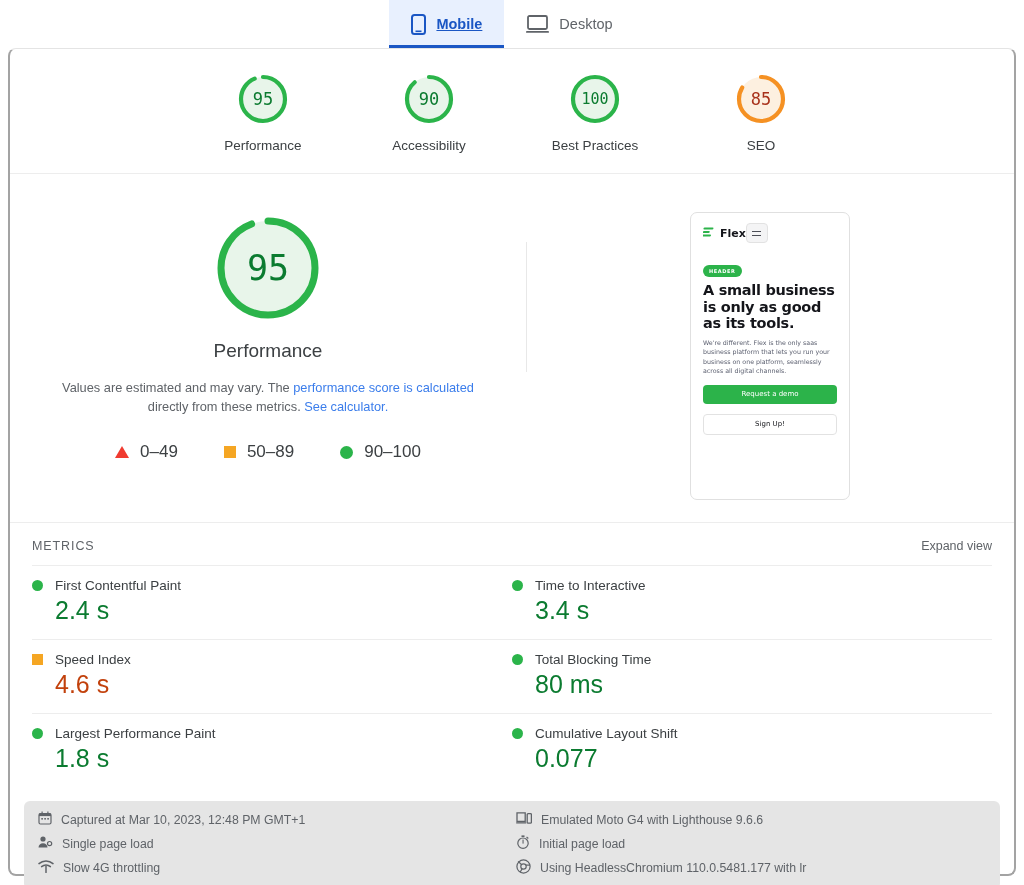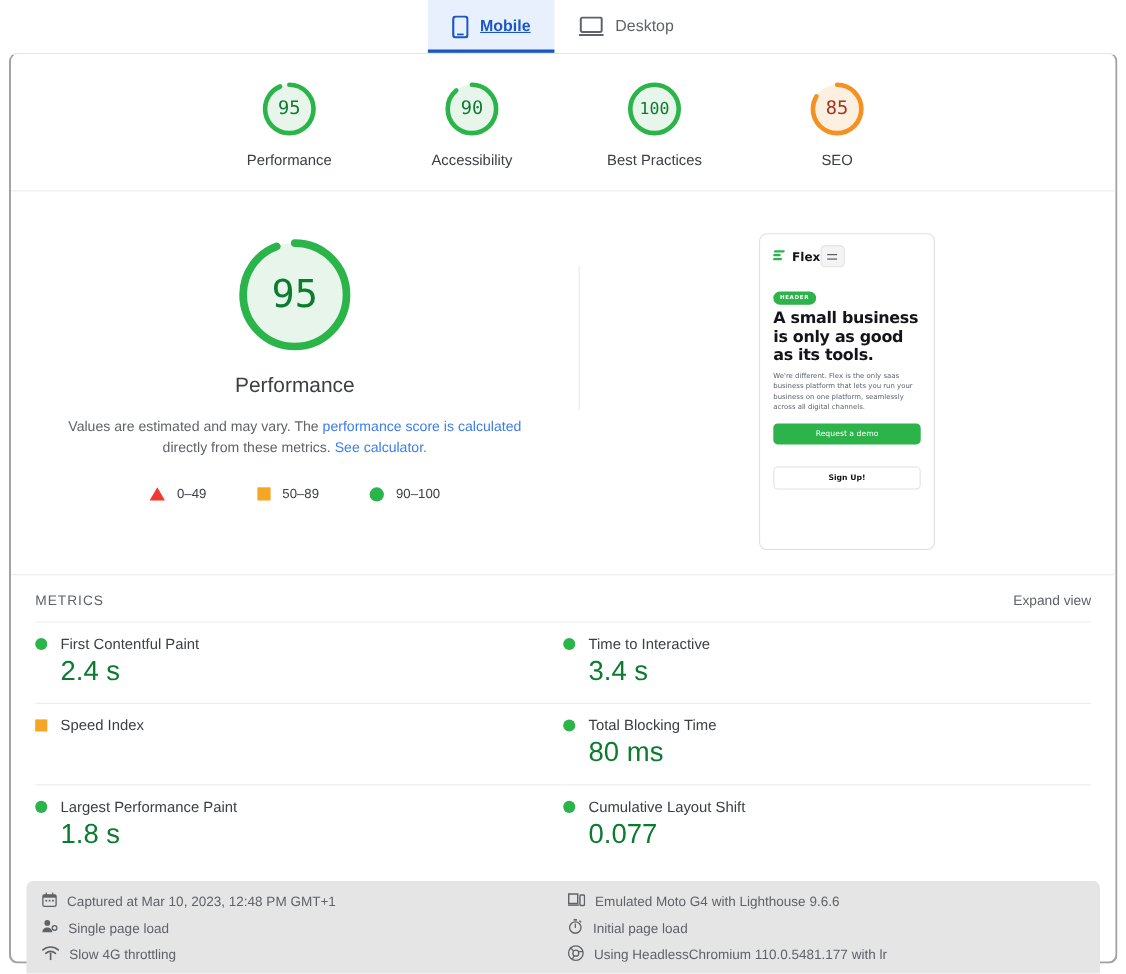--- a/index.html
+++ b/index.html
@@ -149,21 +149,21 @@
     color: #5f6368;
   }
   .perf-desc a {
     color: #3b7deb;
     text-decoration: none;
   }
   .legend {
     margin-top: 26px;
     display: flex;
     gap: 46px;
-    font-size: 12px;
+    font-size: 17px;
     color: #3c4043;
     align-items: center;
   }
   .legend-item {
     display: flex;
     align-items: center;
     gap: 11px;
   }
   .sw-tri {
     width: 0; height: 0;
@@ -267,31 +267,30 @@
     height: 19px;
     background: #2cb34a;
     color: #fff;
     border-radius: 4px;
     display: flex;
     align-items: center;
     justify-content: center;
     font-size: 7px;
   }
   .btn-secondary {
-    margin-top: 20px;
+    margin-top: 10px;
     height: 19px;
     background: #fff;
     color: #14151a;
     border: 1px solid #e2e2e2;
     border-radius: 4px;
     display: flex;
     align-items: center;
     justify-content: center;
     font-size: 7px;
-    font-weight: bold;
   }
 
   
   .metrics-head {
     display: flex;
     align-items: center;
     justify-content: space-between;
     padding: 16px 22px 12px;
   }
   .metrics-title {
@@ -515,20 +514,21 @@
         <span class="m-name">Time to Interactive</span>
       </div>
       <div class="m-val" style="color:#0b7b30">3.4 s</div>
     </div>
 
     <div class="metric">
       <div class="metric-top">
         <span class="m-sq" style="background:#f5a623"></span>
         <span class="m-name">Speed Index</span>
       </div>
+      <div class="m-val" style="color:#c2410c">4.6 s</div>
     </div>
 
     <div class="metric">
       <div class="metric-top">
         <span class="m-dot" style="background:#2bb44a"></span>
         <span class="m-name">Total Blocking Time</span>
       </div>
       <div class="m-val" style="color:#0b7b30">80 ms</div>
     </div>
 

